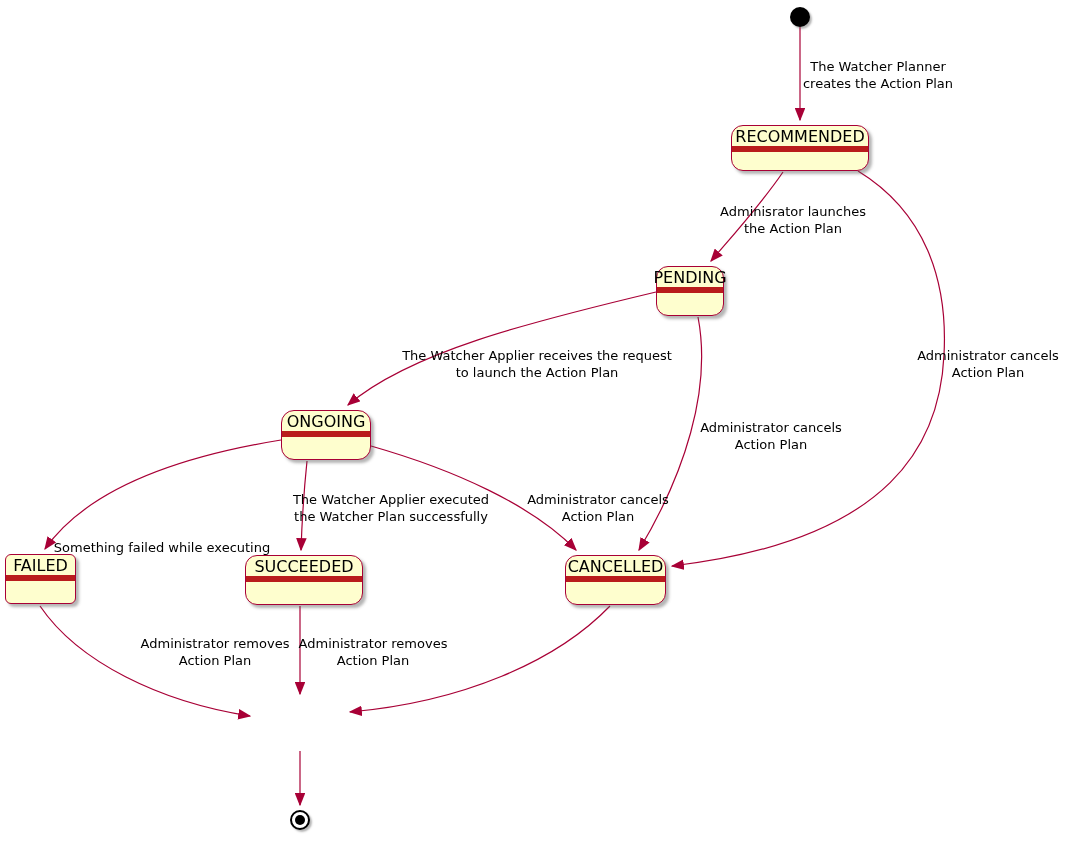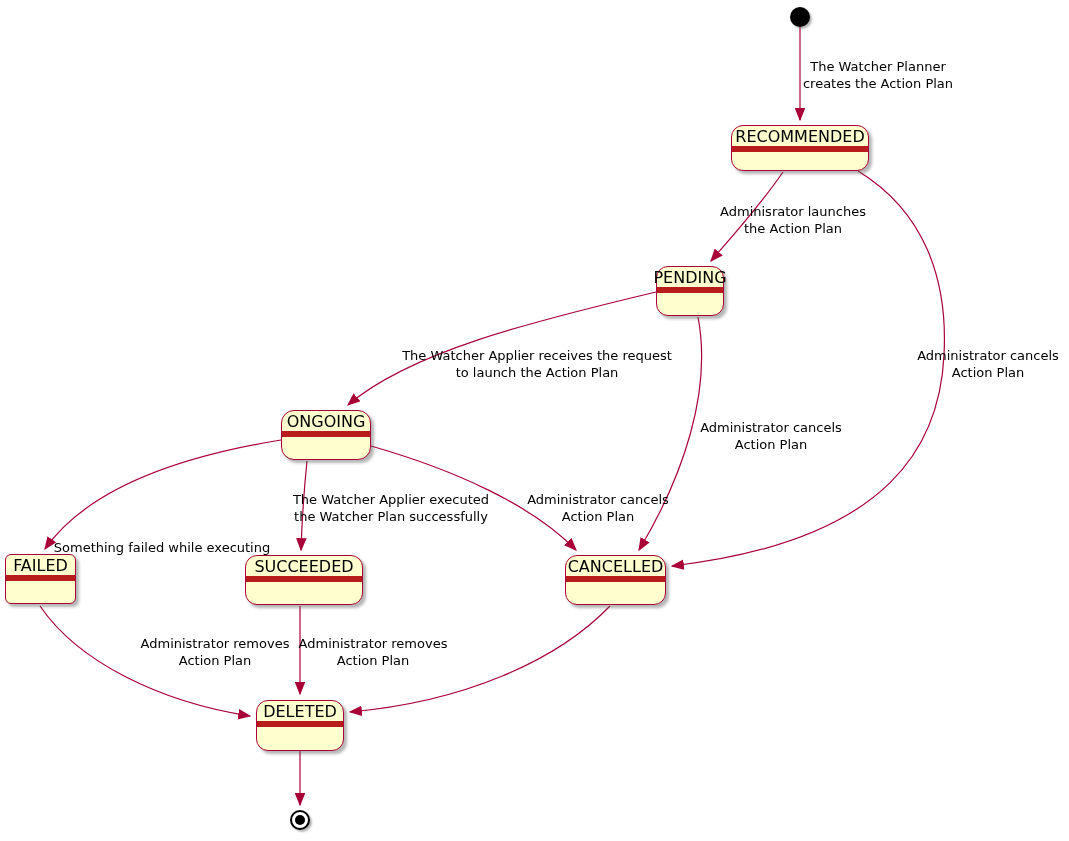--- a/index.html
+++ b/index.html
@@ -111,24 +111,20 @@
   <div class="state" style="left:245px; top:555px; width:118px; height:50px;">
     <div class="state-title">SUCCEEDED</div>
     <div class="state-body"></div>
   </div>
 
   <div class="state" style="left:565px; top:555px; width:101px; height:50px;">
     <div class="state-title">CANCELLED</div>
     <div class="state-body"></div>
   </div>
 
-  <div class="state" style="left:256px; top:700px; width:88px; height:51px;">
-    <div class="state-title">DELETED</div>
-    <div class="state-body"></div>
-  </div>
 
   <div class="edge-label" style="left:878px; top:58px;">
     <span>The Watcher Planner</span>
     <span>creates the Action Plan</span>
   </div>
 
   <div class="edge-label" style="left:793px; top:203px;">
     <span>Adminisrator launches</span>
     <span>the Action Plan</span>
   </div>

